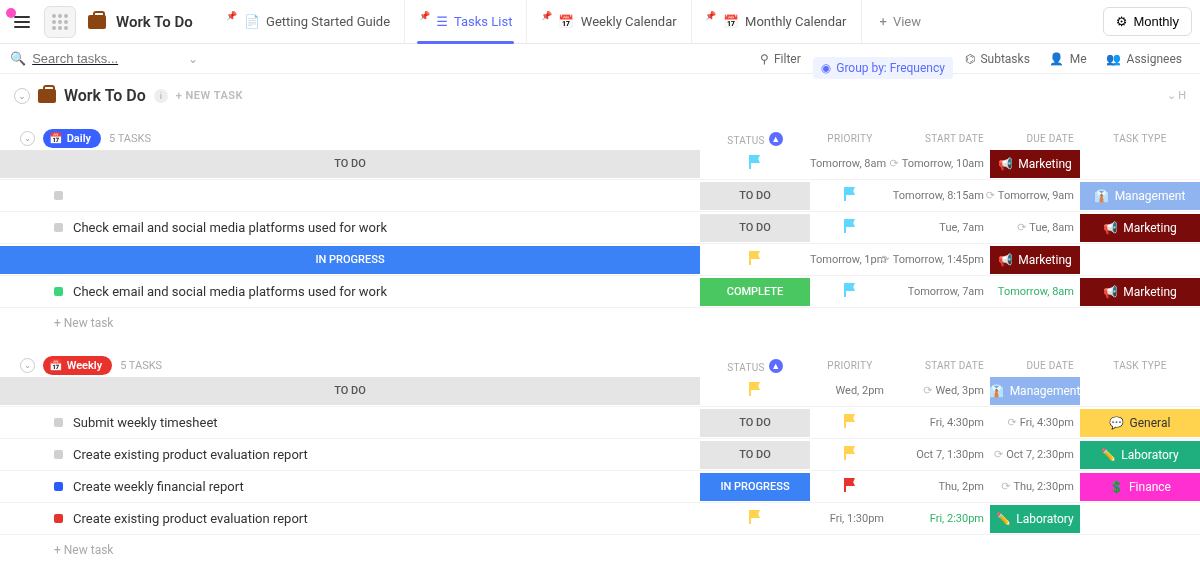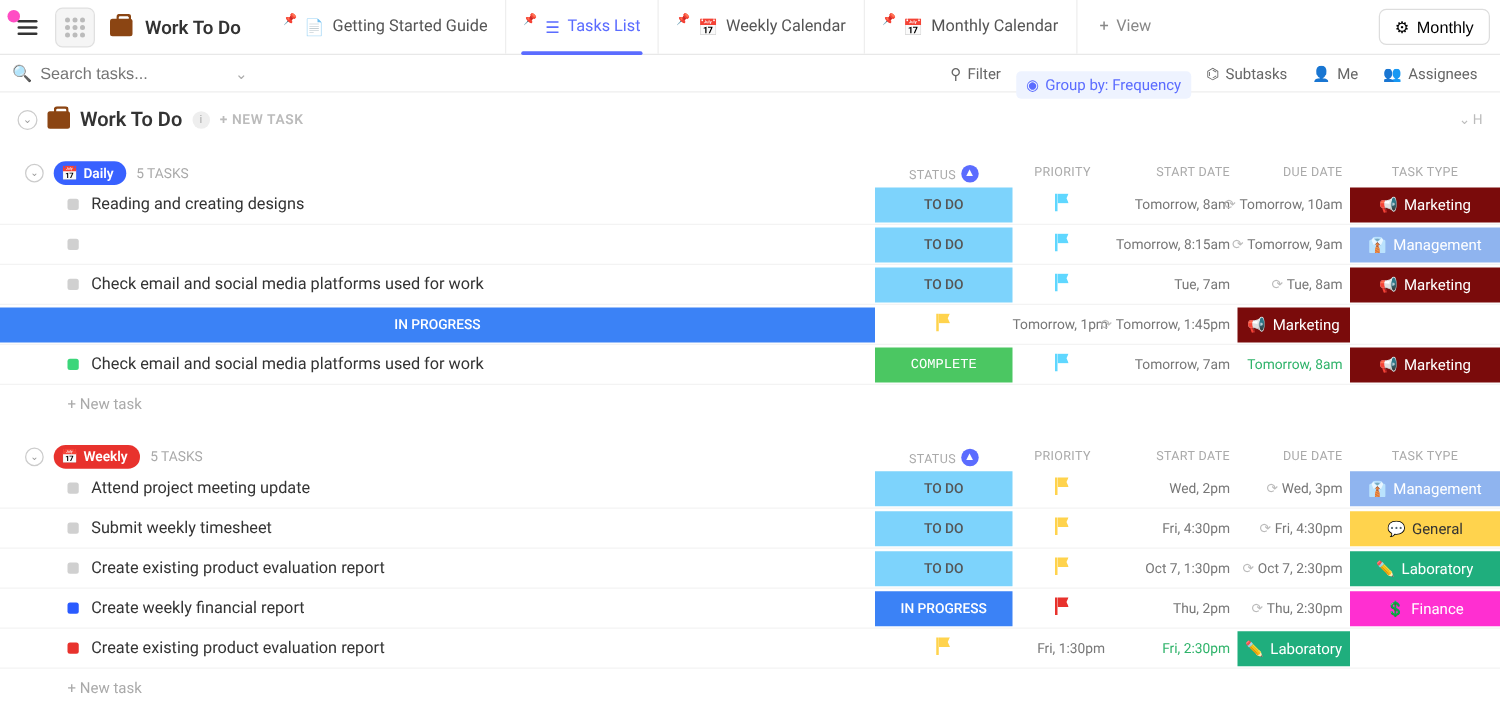--- a/index.html
+++ b/index.html
@@ -19,21 +19,21 @@
 .tab.active { color:#5b6cff; }
 .tab.active::after { content:""; position:absolute; bottom:-1px; left:12px; right:12px; height:3px; background:#5b6cff; border-radius:2px; }
 .tab .pin { font-size:9px; color:#aaa; position:relative; top:-6px; }
 .tab .ticon { color:#999; font-size:13px; }
 .tab.active .ticon { color:#5b6cff; }
 .add-view { display:flex; align-items:center; gap:6px; padding:0 14px; color:#888; cursor:pointer; }
 .topbar-right { margin-left:auto; display:flex; align-items:center; gap:8px; }
 .automate-btn { border:1px solid #ddd; border-radius:6px; padding:6px 12px; font-size:13px; display:flex; align-items:center; gap:6px; cursor:pointer; background:#fff; }
 .toolbar { display:flex; align-items:center; height:30px; border-bottom:1px solid #eee; padding:0 10px; gap:8px; }
 .search-wrap { display:flex; align-items:center; gap:6px; color:#888; width:170px; }
-.search-wrap input { border:none; outline:none; font-size:13px; color:#0f172a; width:120px; }
+.search-wrap input { border:none; outline:none; font-size:13px; color:#0f172a; width:120px;text-decoration:underline; }
 .chev { color:#aaa; font-size:12px; cursor:pointer; }
 .toolbar-right { margin-left:auto; display:flex; align-items:center; gap:4px; font-size:12px; color:#666; }
 .tb-item { padding:4px 8px; border-radius:4px; display:flex; align-items:center; gap:5px; cursor:pointer; }
 .tb-item.group { background:#eef3ff; color:#5b6cff; }
 .page-header { display:flex; align-items:center; padding:12px 14px 6px; gap:8px; }
 .collapse-circle { width:16px; height:16px; border:1px solid #ccc; border-radius:50%; display:flex; align-items:center; justify-content:center; font-size:9px; color:#999; cursor:pointer; }
 .ph-title { font-weight:600; font-size:16px; }
 .info-dot { width:14px; height:14px; background:#eee; border-radius:50%; display:flex; align-items:center; justify-content:center; font-size:9px; color:#aaa; }
 .newtask-ghost { color:#bbb; font-size:11px; font-weight:600; letter-spacing:0.5px; cursor:pointer; }
 .group { margin-top:18px; }
@@ -47,23 +47,23 @@
 .status-badge-icon { width:14px; height:14px; background:#5b6cff; border-radius:50%; color:#fff; font-size:9px; display:flex; align-items:center; justify-content:center; }
 .row-wrap { display:grid; grid-template-columns: 700px 110px 80px 100px 90px 120px; align-items:center; border-bottom:1px solid #f3f3f3; min-height:32px; }
 .task-cell { display:flex; align-items:center; gap:10px; padding-left:54px; }
 .sq { width:9px; height:9px; border-radius:2px; }
 .sq-grey { background:#d0d0d0; }
 .sq-blue { background:#2a5bff; }
 .sq-green { background:#3bd67a; }
 .sq-red { background:#e8322d; }
 .task-name { font-size:13px; color:#333; }
 .status-cell { height:28px; display:flex; align-items:center; justify-content:center; font-size:11px; font-weight:500; color:#555; }
-.st-todo { background:#7dd3fc; }
+.st-todo { background:#e5e5e5; }
 .st-progress { background:#3b82f6; color:#fff; }
-.st-complete { background:#4bc762; color:#fff;font-family:Liberation Mono, monospace; }
+.st-complete { background:#4bc762; color:#fff; }
 .st-cancelled { background:#e8322d; color:#fff; }
 .prio-cell { text-align:center; font-size:14px; }
 .flag { display:inline-block; width:12px; height:14px; position:relative; }
 .flag::before { content:""; position:absolute; left:0; top:0; width:2px; height:14px; background:currentColor; }
 .flag::after { content:""; position:absolute; left:2px; top:0; width:9px; height:8px; background:currentColor; clip-path: polygon(0 0, 100% 0, 80% 50%, 100% 100%, 0 100%); }
 .flag-cyan { color:#5fd7ff; }
 .flag-yellow { color:#ffd34d; }
 .flag-red { color:#e8322d; }
 .date-cell { font-size:11px; color:#777; text-align:right; padding-right:6px; white-space:nowrap; }
 .due-cell { font-size:11px; color:#777; text-align:right; padding-right:6px; white-space:nowrap; display:flex; align-items:center; justify-content:flex-end; gap:3px; }
@@ -189,24 +189,20 @@
       </div>
       <span class="task-count">5 TASKS</span>
     </div>
     <div class="col-head status-head">STATUS<span class="status-badge-icon">▲</span></div>
     <div class="col-head">PRIORITY</div>
     <div class="col-head" style="text-align:right;padding-right:6px">START DATE</div>
     <div class="col-head" style="text-align:right;padding-right:6px">DUE DATE</div>
     <div class="col-head">TASK TYPE</div>
       </div>
       <div class="row-wrap">
-      <div class="task-cell">
-        <span class="sq sq-grey"></span>
-        <span class="task-name">Reading and creating designs</span>
-      </div>
       <div class="status-cell st-todo">TO DO</div>
       <div class="prio-cell"><span class="flag flag-cyan"></span></div>
       <div class="date-cell">Tomorrow, 8am</div>
       <div class="due-cell "><span class="recur-icon">⟳</span>Tomorrow, 10am</div>
       <div class="tag-cell tag-marketing">
           <span>📢</span>
           <span>Marketing</span>
         </div>
       </div>
       <div class="row-wrap">
@@ -272,24 +268,20 @@
       </div>
       <span class="task-count">5 TASKS</span>
     </div>
     <div class="col-head status-head">STATUS<span class="status-badge-icon">▲</span></div>
     <div class="col-head">PRIORITY</div>
     <div class="col-head" style="text-align:right;padding-right:6px">START DATE</div>
     <div class="col-head" style="text-align:right;padding-right:6px">DUE DATE</div>
     <div class="col-head">TASK TYPE</div>
       </div>
       <div class="row-wrap">
-      <div class="task-cell">
-        <span class="sq sq-grey"></span>
-        <span class="task-name">Attend project meeting update</span>
-      </div>
       <div class="status-cell st-todo">TO DO</div>
       <div class="prio-cell"><span class="flag flag-yellow"></span></div>
       <div class="date-cell">Wed, 2pm</div>
       <div class="due-cell "><span class="recur-icon">⟳</span>Wed, 3pm</div>
       <div class="tag-cell tag-management">
           <span>👔</span>
           <span>Management</span>
         </div>
       </div>
       <div class="row-wrap">

